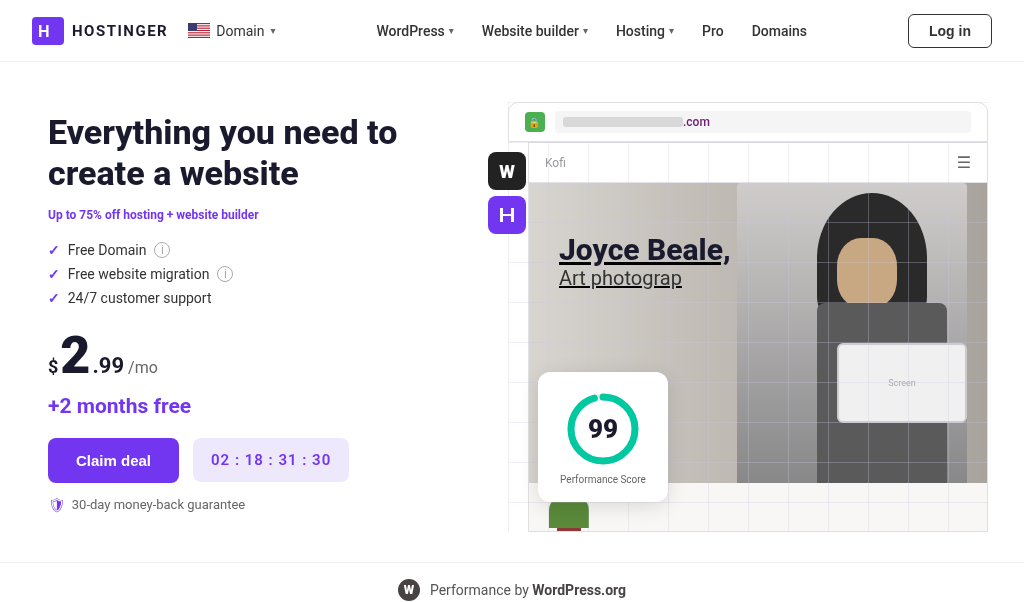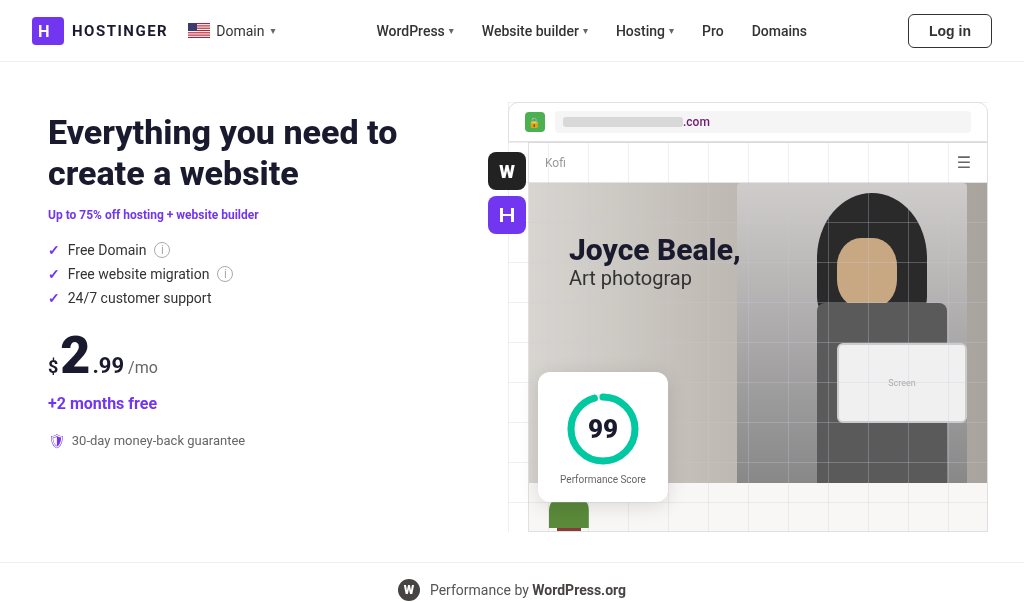--- a/index.html
+++ b/index.html
@@ -183,21 +183,21 @@
       font-weight: 700;
       color: #1a1a2e;
       line-height: 1;
     }
     .price-period {
       font-size: 16px;
       color: #666;
       margin-left: 2px;
     }
     .months-free {
-      font-size: 16px;
+      font-size: 21px;
       font-weight: 700;
       color: #7236f0;
       margin-bottom: 20px;
     }
     .cta-row {
       display: flex;
       align-items: center;
       gap: 14px;
       margin-bottom: 14px;
     }
@@ -356,22 +356,23 @@
     
     .preview-hero {
       position: relative;
       height: 300px;
       background: #e8e8e8;
       overflow: hidden;
     }
     .hero-text-overlay {
       position: absolute;
       top: 50px;
-      left: 40px;
+      left: 30px;
       z-index: 5;
+      text-decoration: underline;
     }
     .hero-name {
       font-size: 30px;
       font-weight: 800;
       color: #1a1a2e;
       line-height: 1.1;
       white-space: nowrap;
     }
     .hero-subtitle {
       font-size: 20px;
@@ -543,20 +544,24 @@
     <div class="price-block">
       <div class="price-line">
         <span class="price-dollar">$</span>
         <span class="price-main">2</span>
         <span class="price-decimal">.99</span>
         <span class="price-period">/mo</span>
       </div>
     </div>
     <div class="months-free">+2 months free</div>
 
+    <div class="cta-row">
+      <button class="btn-claim">Claim deal</button>
+      <div class="timer">02 : 18 : 31 : 30</div>
+    </div>
 
     <div class="guarantee">
       <span class="shield-icon">🛡</span>
       <span>30-day money-back guarantee</span>
     </div>
   </div>
 
   <div class="right">
     <div class="illustration">
 

